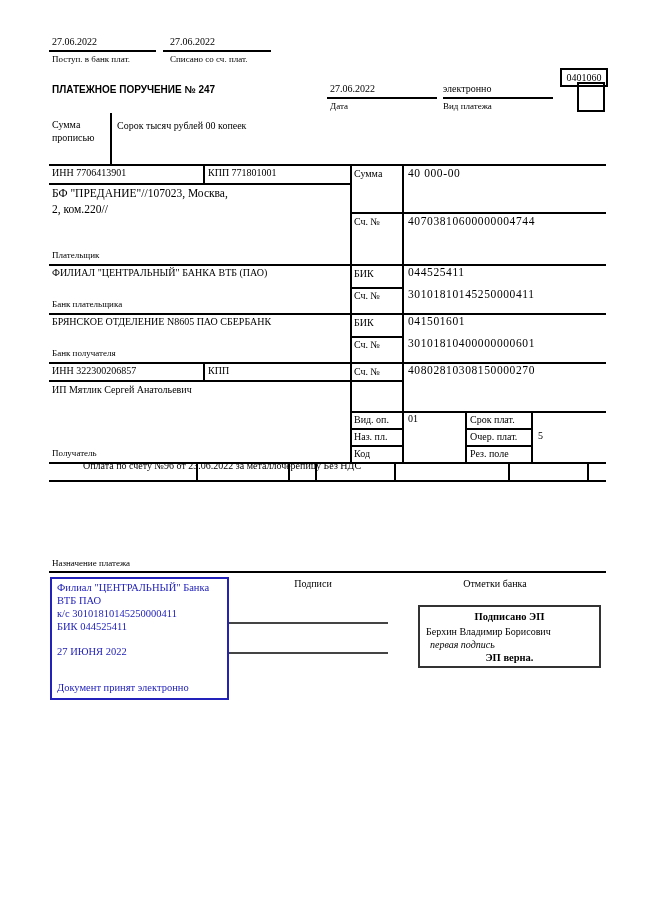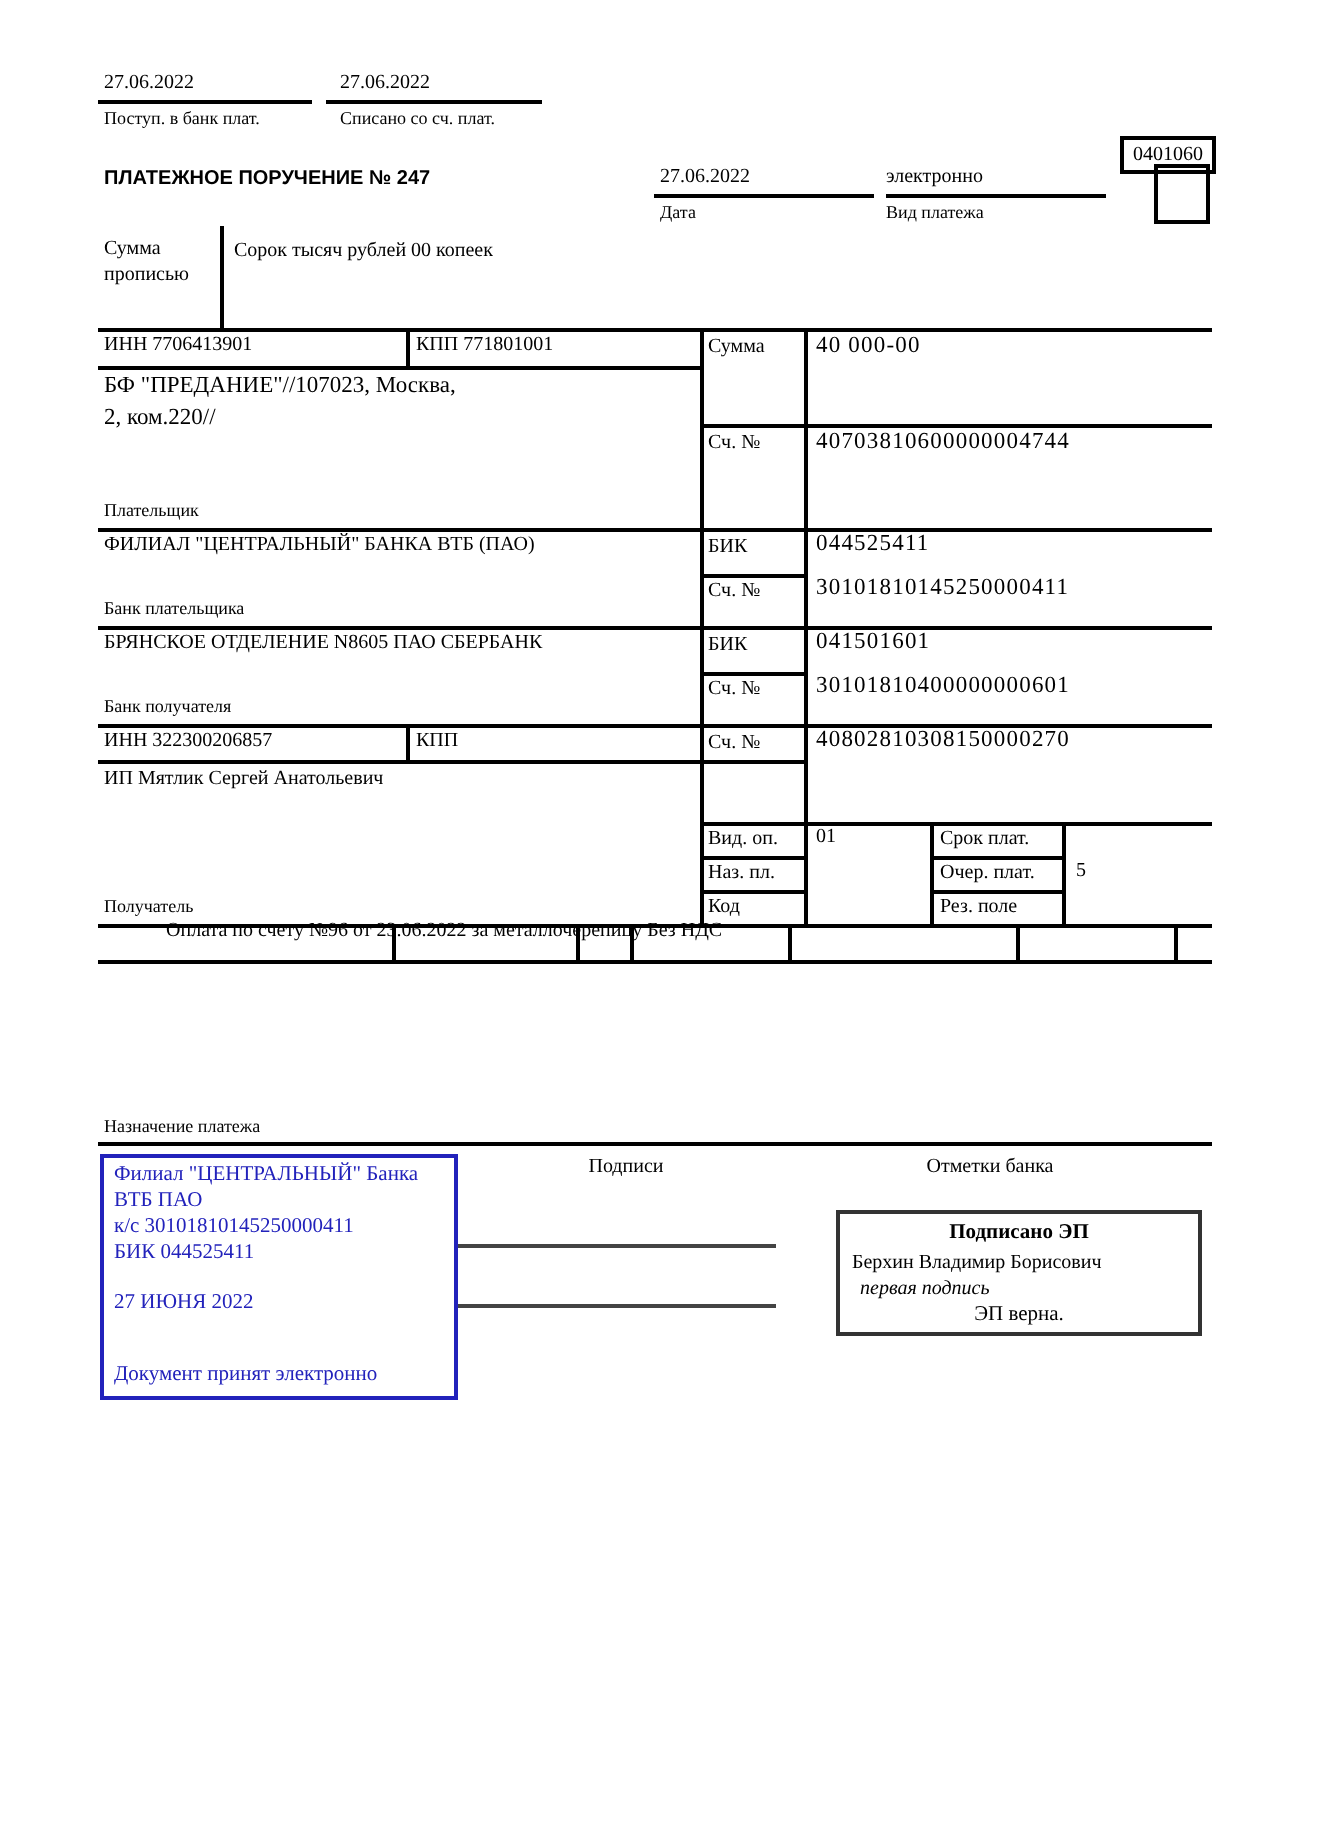--- a/index.html
+++ b/index.html
@@ -165,16 +165,16 @@
   <div class="t ctr" style="left:238px; top:578px; width:150px;">Подписи</div>
   <div class="sigline" style="left:229px; top:622px; width:159px;"></div>
   <div class="sigline" style="left:229px; top:652px; width:159px;"></div>
 
   <div class="t ctr" style="left:400px; top:578px; width:190px;">Отметки банка</div>
 
   <div class="esign">
     <div class="ctr" style="position:absolute; left:0; top:4px; width:100%; font-weight:bold;">Подписано ЭП</div>
     <div style="position:absolute; left:6px; top:19px; font-size:10px;">Берхин Владимир Борисович</div>
     <div style="position:absolute; left:10px; top:32px; font-size:10px; font-style:italic;">первая подпись</div>
-    <div class="ctr" style="position:absolute; left:0; top:45px; width:100%; font-weight:normal;">ЭП верна.</div>
+    <div class="ctr" style="position:absolute; left:0; top:45px; width:100%; font-weight:bold;">ЭП верна.</div>
   </div>
 
 </div>
 
 </body></html>

